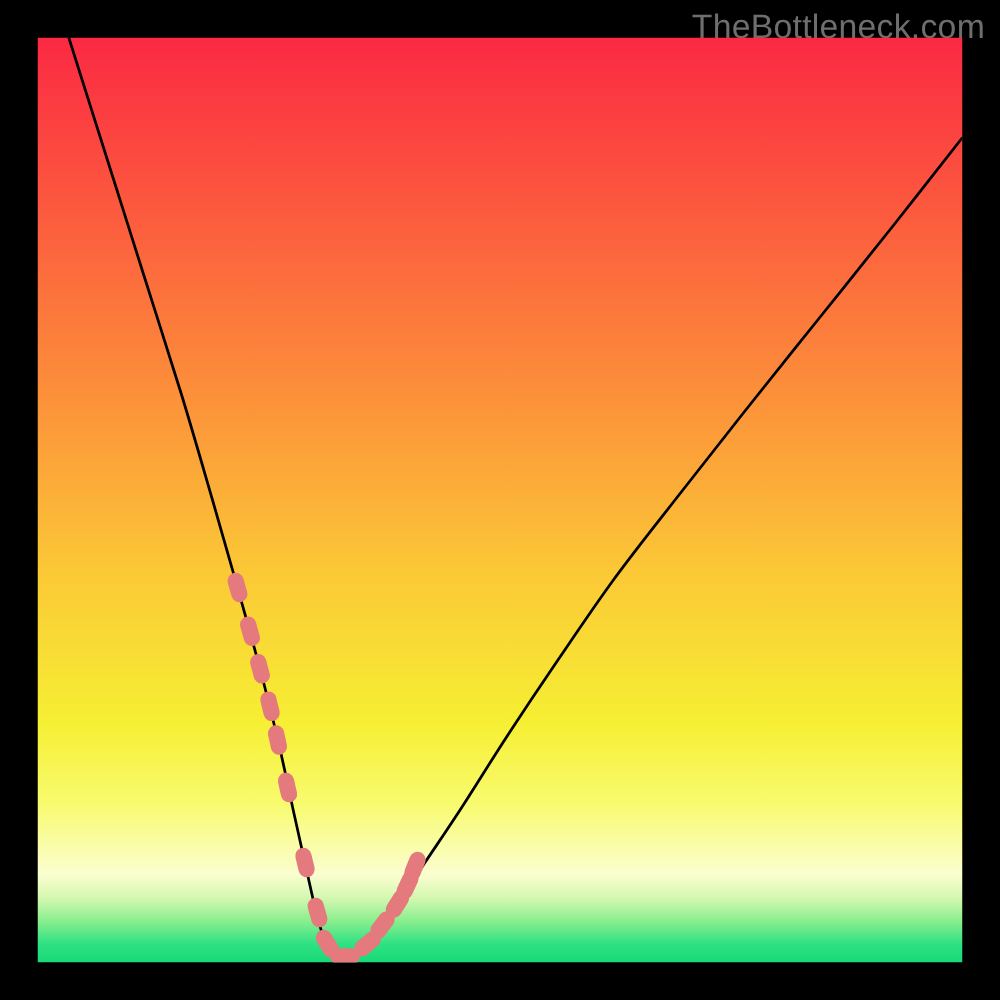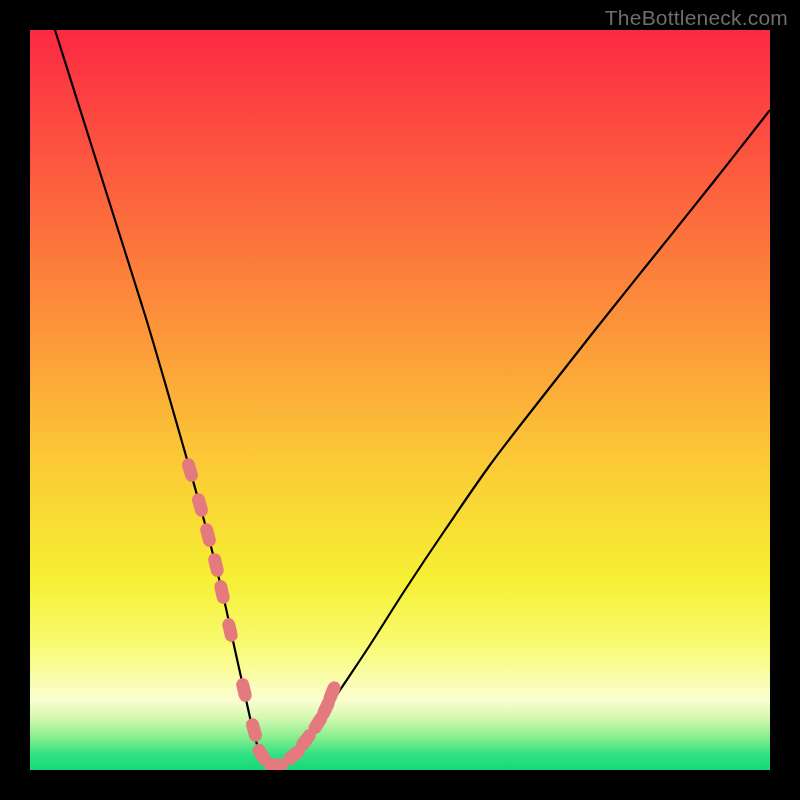--- a/index.html
+++ b/index.html
@@ -36,21 +36,21 @@
     position: absolute;
     inset: 0;
     width: 100%;
     height: 100%;
   }
   .watermark {
     position: absolute;
     top: 6px;
     right: 12px;
     color: #6e6e6e;
-    font-size: 21px;
+    font-size: 27px;
     font-weight: 500;
     letter-spacing: 0.2px;
     user-select: none;
   }
 </style>
 </head>
 <body>
 
 <div class="frame">
 

